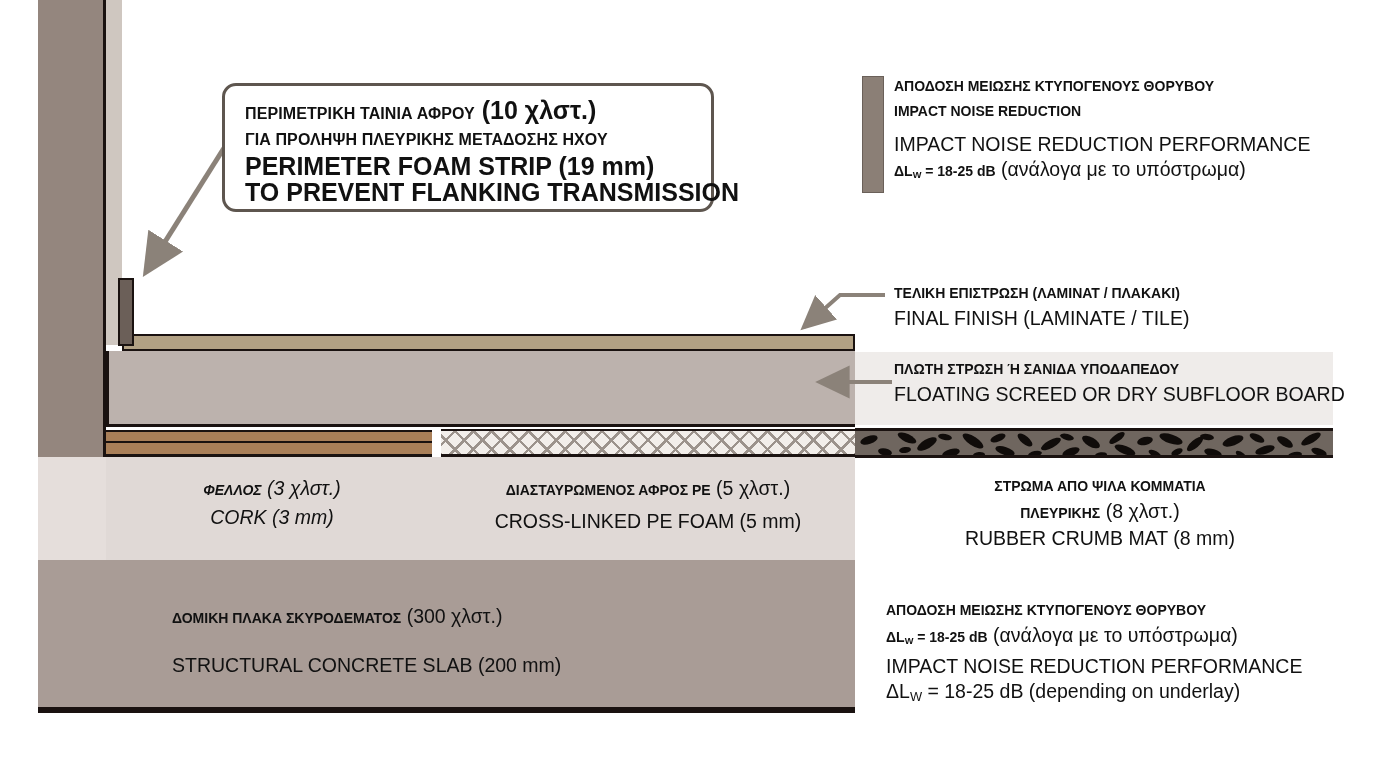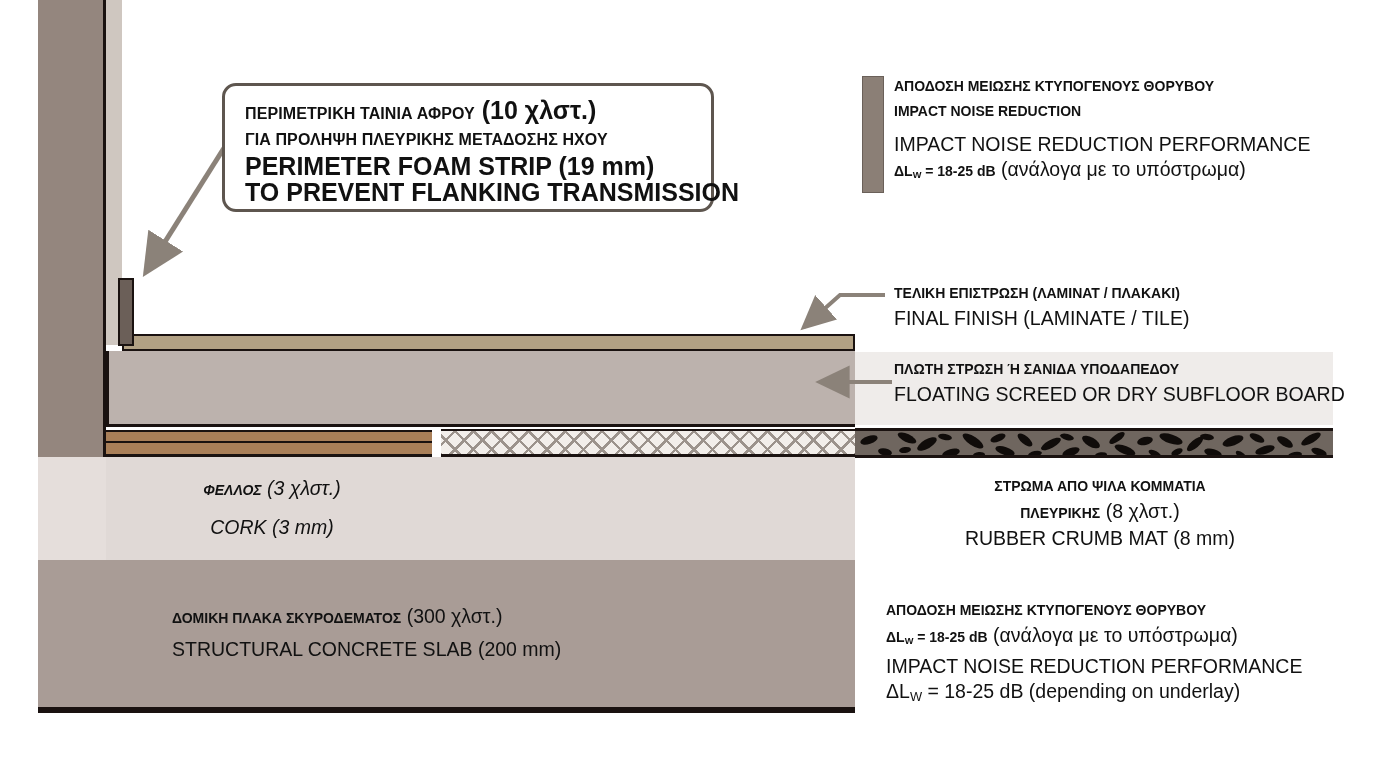--- a/index.html
+++ b/index.html
@@ -212,24 +212,30 @@
     <div class="t-r">IMPACT NOISE REDUCTION PERFORMANCE</div>
     <div class="t-r">
       <span>ΔL</span><sub>W</sub><span> = 18-25 dB (depending on underlay)</span>
     </div>
   </div>
 
   <div class="rt" style="left:106px;top:476px;width:332px;text-align:center;font-style:italic;">
     <div>
       <span class="t-b">ΦΕΛΛΟΣ</span><span class="t-r"> (3 χλστ.)</span>
     </div>
-    <div class="t-r" style="margin-top:12px">CORK (3 mm)</div>
-  </div>
-
+    <div class="t-r" style="margin-top:2px">CORK (3 mm)</div>
+  </div>
+
+  <div class="rt" style="left:441px;top:476px;width:414px;text-align:center;">
+    <div>
+      <span class="t-b">ΔΙΑΣΤΑΥΡΩΜΕΝΟΣ ΑΦΡΟΣ PE</span><span class="t-r"> (5 χλστ.)</span>
+    </div>
+    <div class="t-r" style="margin-top:6px">CROSS-LINKED PE FOAM (5 mm)</div>
+  </div>
 
   <div class="rt" style="left:172px;top:604px;">
     <div>
       <span class="t-b">ΔΟΜΙΚΗ ΠΛΑΚΑ ΣΚΥΡΟΔΕΜΑΤΟΣ</span><span class="t-r"> (300 χλστ.)</span>
     </div>
-    <div class="t-r" style="margin-top:6px">STRUCTURAL CONCRETE SLAB (200 mm)</div>
+    <div class="t-r" style="margin-top:22px">STRUCTURAL CONCRETE SLAB (200 mm)</div>
   </div>
 
 </div>
 
 </body></html>

